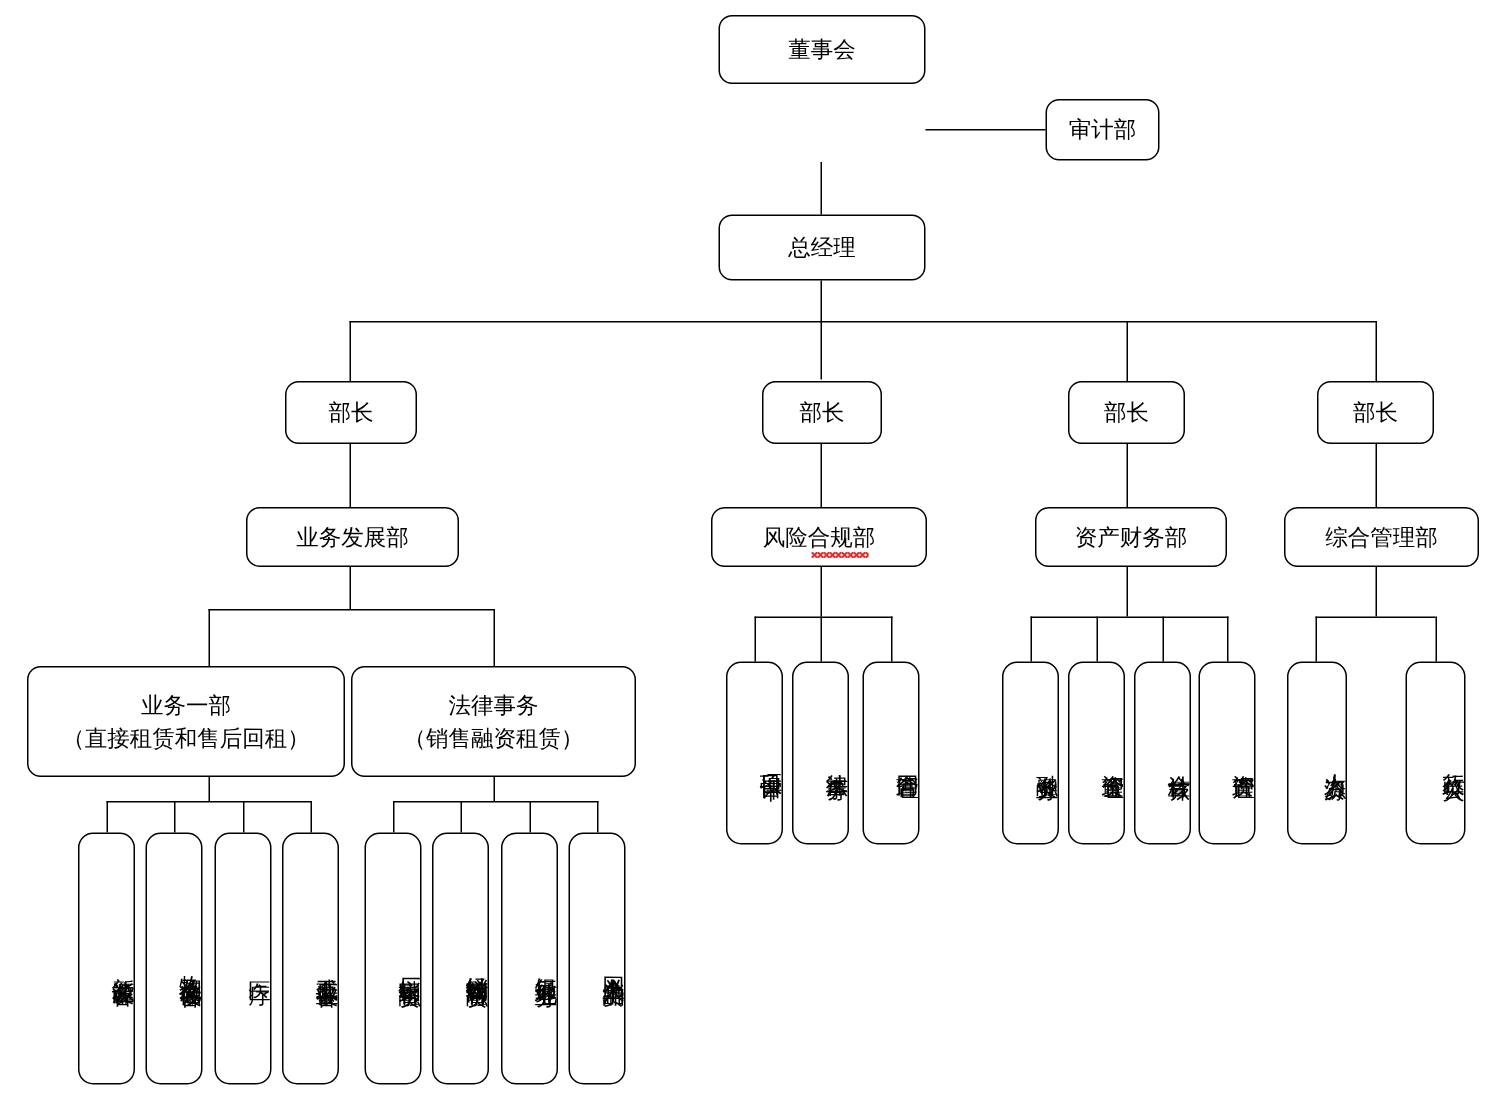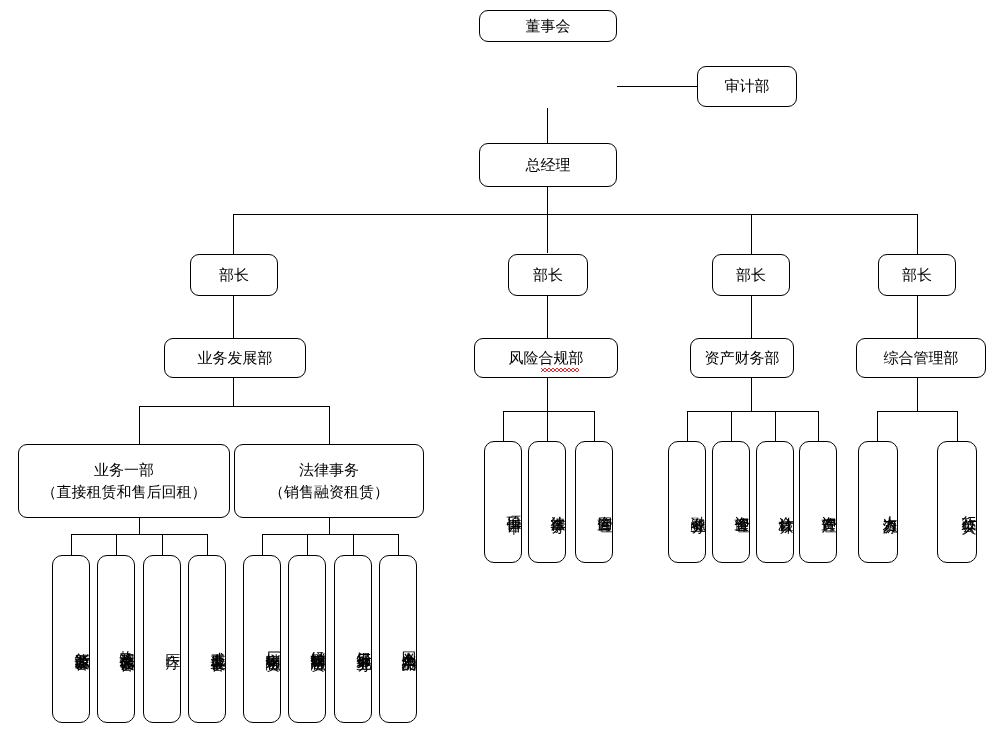--- a/index.html
+++ b/index.html
@@ -73,28 +73,28 @@
       linear-gradient(-45deg, transparent 40%, #e03030 40%, #e03030 60%, transparent 60%);
     background-size: 4px 4px;
     background-repeat: repeat-x;
   }
 </style>
 </head>
 <body>
 
 <div id="chart">
 
-  <div class="node" style="left:479px; top:10px; width:138px; height:32px;">
+  <div class="node" style="left:479px; top:10px; width:138px; height:46px;">
     <span>董事会</span>
   </div>
 
 
   <div class="line h" style="left:617px; top:86px; width:80px;"></div>
 
-  <div class="node" style="left:697px; top:66px; width:100px; height:41px;">
+  <div class="node" style="left:697px; top:66px; width:76px; height:41px;">
     <span>审计部</span>
   </div>
 
   <div class="line v" style="left:547px; top:108px; height:35px;"></div>
 
   <div class="node" style="left:479px; top:143px; width:138px; height:44px;">
     <span>总经理</span>
   </div>
 
   <div class="line v" style="left:547px; top:187px; height:66px;"></div>
@@ -123,21 +123,21 @@
 
   <div class="node" style="left:164px; top:338px; width:142px; height:40px;text-align:right;">
     <span>业务发展部</span>
   </div>
 
   <div class="node" style="left:474px; top:338px; width:144px; height:40px;">
     <span>风险合规部</span>
   </div>
   <div class="misspell" style="left:541px; top:368px; width:38px;"></div>
 
-  <div class="node" style="left:690px; top:338px; width:104px; height:40px;">
+  <div class="node" style="left:690px; top:338px; width:128px; height:40px;">
     <span>资产财务部</span>
   </div>
 
   <div class="node" style="left:856px; top:338px; width:130px; height:40px;">
     <span>综合管理部</span>
   </div>
 
   <div class="line v" style="left:233px; top:378px; height:28px;"></div>
   <div class="line h" style="left:139px; top:406px; width:191px;"></div>
   <div class="line v" style="left:139px; top:406px; height:38px;"></div>

